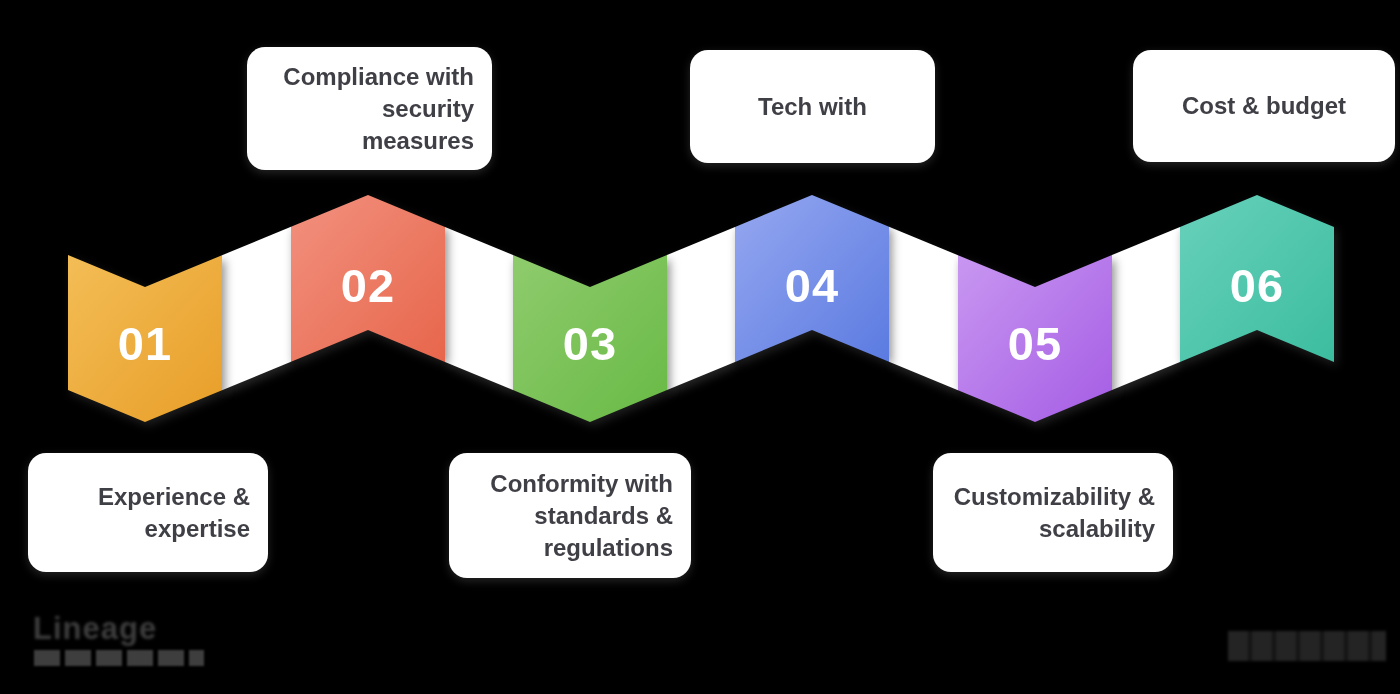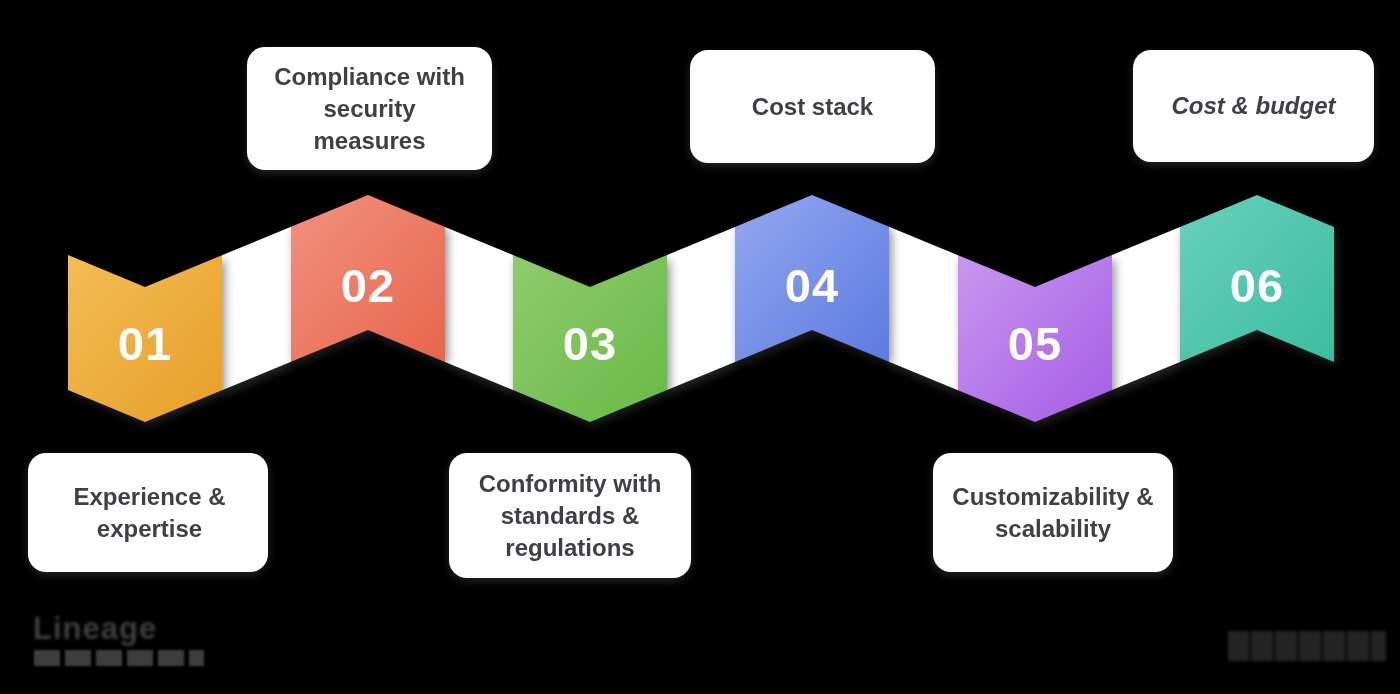--- a/index.html
+++ b/index.html
@@ -11,31 +11,31 @@
   #ribbon{position:absolute;left:0;top:0;}
   .white-g{filter:drop-shadow(2px 5px 4px rgba(80,80,80,0.45));}
   .chev-g{filter:drop-shadow(3px 4px 5px rgba(55,55,55,0.55));}
   .num{
     font-family:"Liberation Sans",sans-serif;
     font-weight:700;font-size:47px;fill:#ffffff;
     text-anchor:middle;letter-spacing:1px;
   }
   .card{
     position:absolute;background:#ffffff;border-radius:18px;
-    display:flex;align-items:center;justify-content:center;text-align:center;
+    display:flex;align-items:center;justify-content:center;text-align:right;
     font-weight:700;font-size:24px;line-height:32px;color:#3F3F46;
     padding:0 18px;box-sizing:border-box;
     box-shadow:0 3px 10px rgba(125,125,125,0.30);
   }
   .c1{left:28px;top:453px;width:240px;height:119px;padding-left:21px;}
   .c2{left:247px;top:47px;width:245px;height:123px;}
   .c3{left:449px;top:453px;width:242px;height:125px;}
   .c4{left:690px;top:50px;width:245px;height:113px;}
   .c5{left:917px;top:453px;width:240px;height:119px;margin-left:16px;}
-  .c6{left:1133px;top:50px;width:241px;height:112px;font-style:italic;}
+  .c6{left:1133px;top:50px;width:262px;height:112px;}
   .logo-word{
     position:absolute;left:33px;top:611px;
     font-size:31px;font-weight:700;color:#3d3d3d;
     letter-spacing:1px;filter:blur(1.6px);
   }
   .logo-tag{
     position:absolute;left:34px;top:650px;width:170px;height:16px;
     filter:blur(1.3px);
     background:repeating-linear-gradient(90deg,#3e3e3e 0px,#3e3e3e 26px,transparent 26px,transparent 31px);
   }
@@ -103,21 +103,21 @@
   <div class="card c1">
     <span>Experience &amp; expertise</span>
   </div>
   <div class="card c2">
     <span>Compliance with security measures</span>
   </div>
   <div class="card c3">
     <span>Conformity with standards &amp; regulations</span>
   </div>
   <div class="card c4">
-    <span>Cost stack</span>
+    <span>Tech with</span>
   </div>
   <div class="card c5">
     <span>Customizability &amp; scalability</span>
   </div>
   <div class="card c6">
     <span>Cost &amp; budget</span>
   </div>
 
   <div class="logo-word">Lineage</div>
   <div class="logo-tag"></div>

